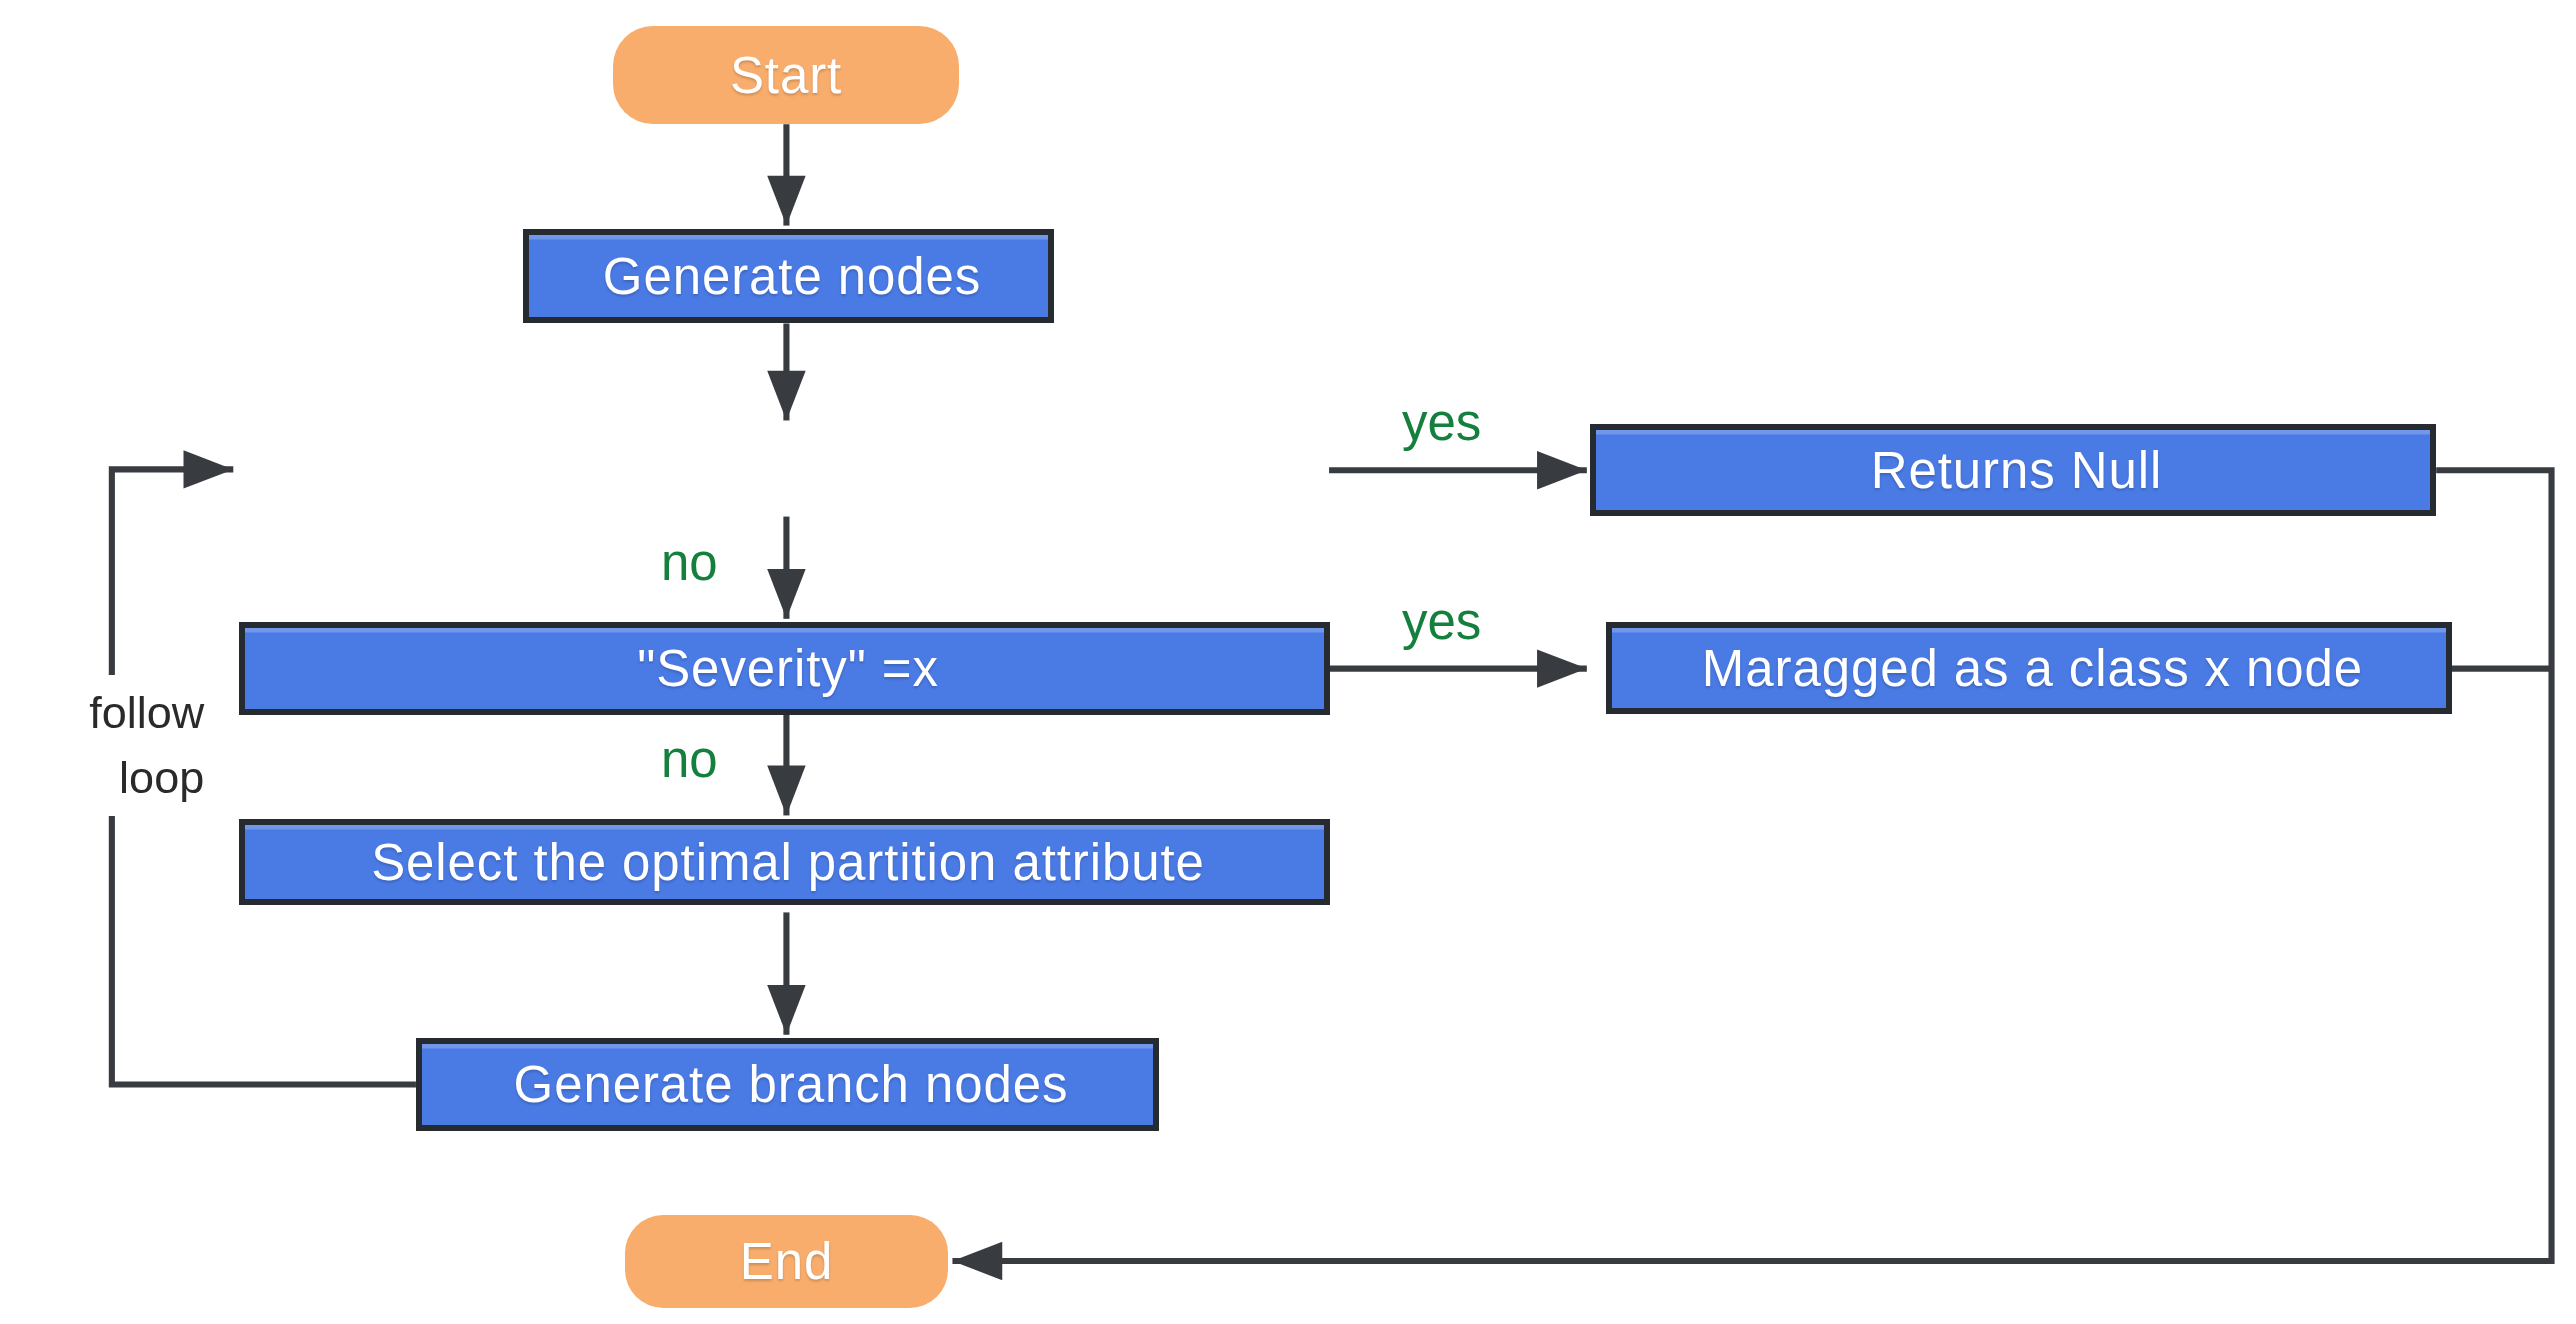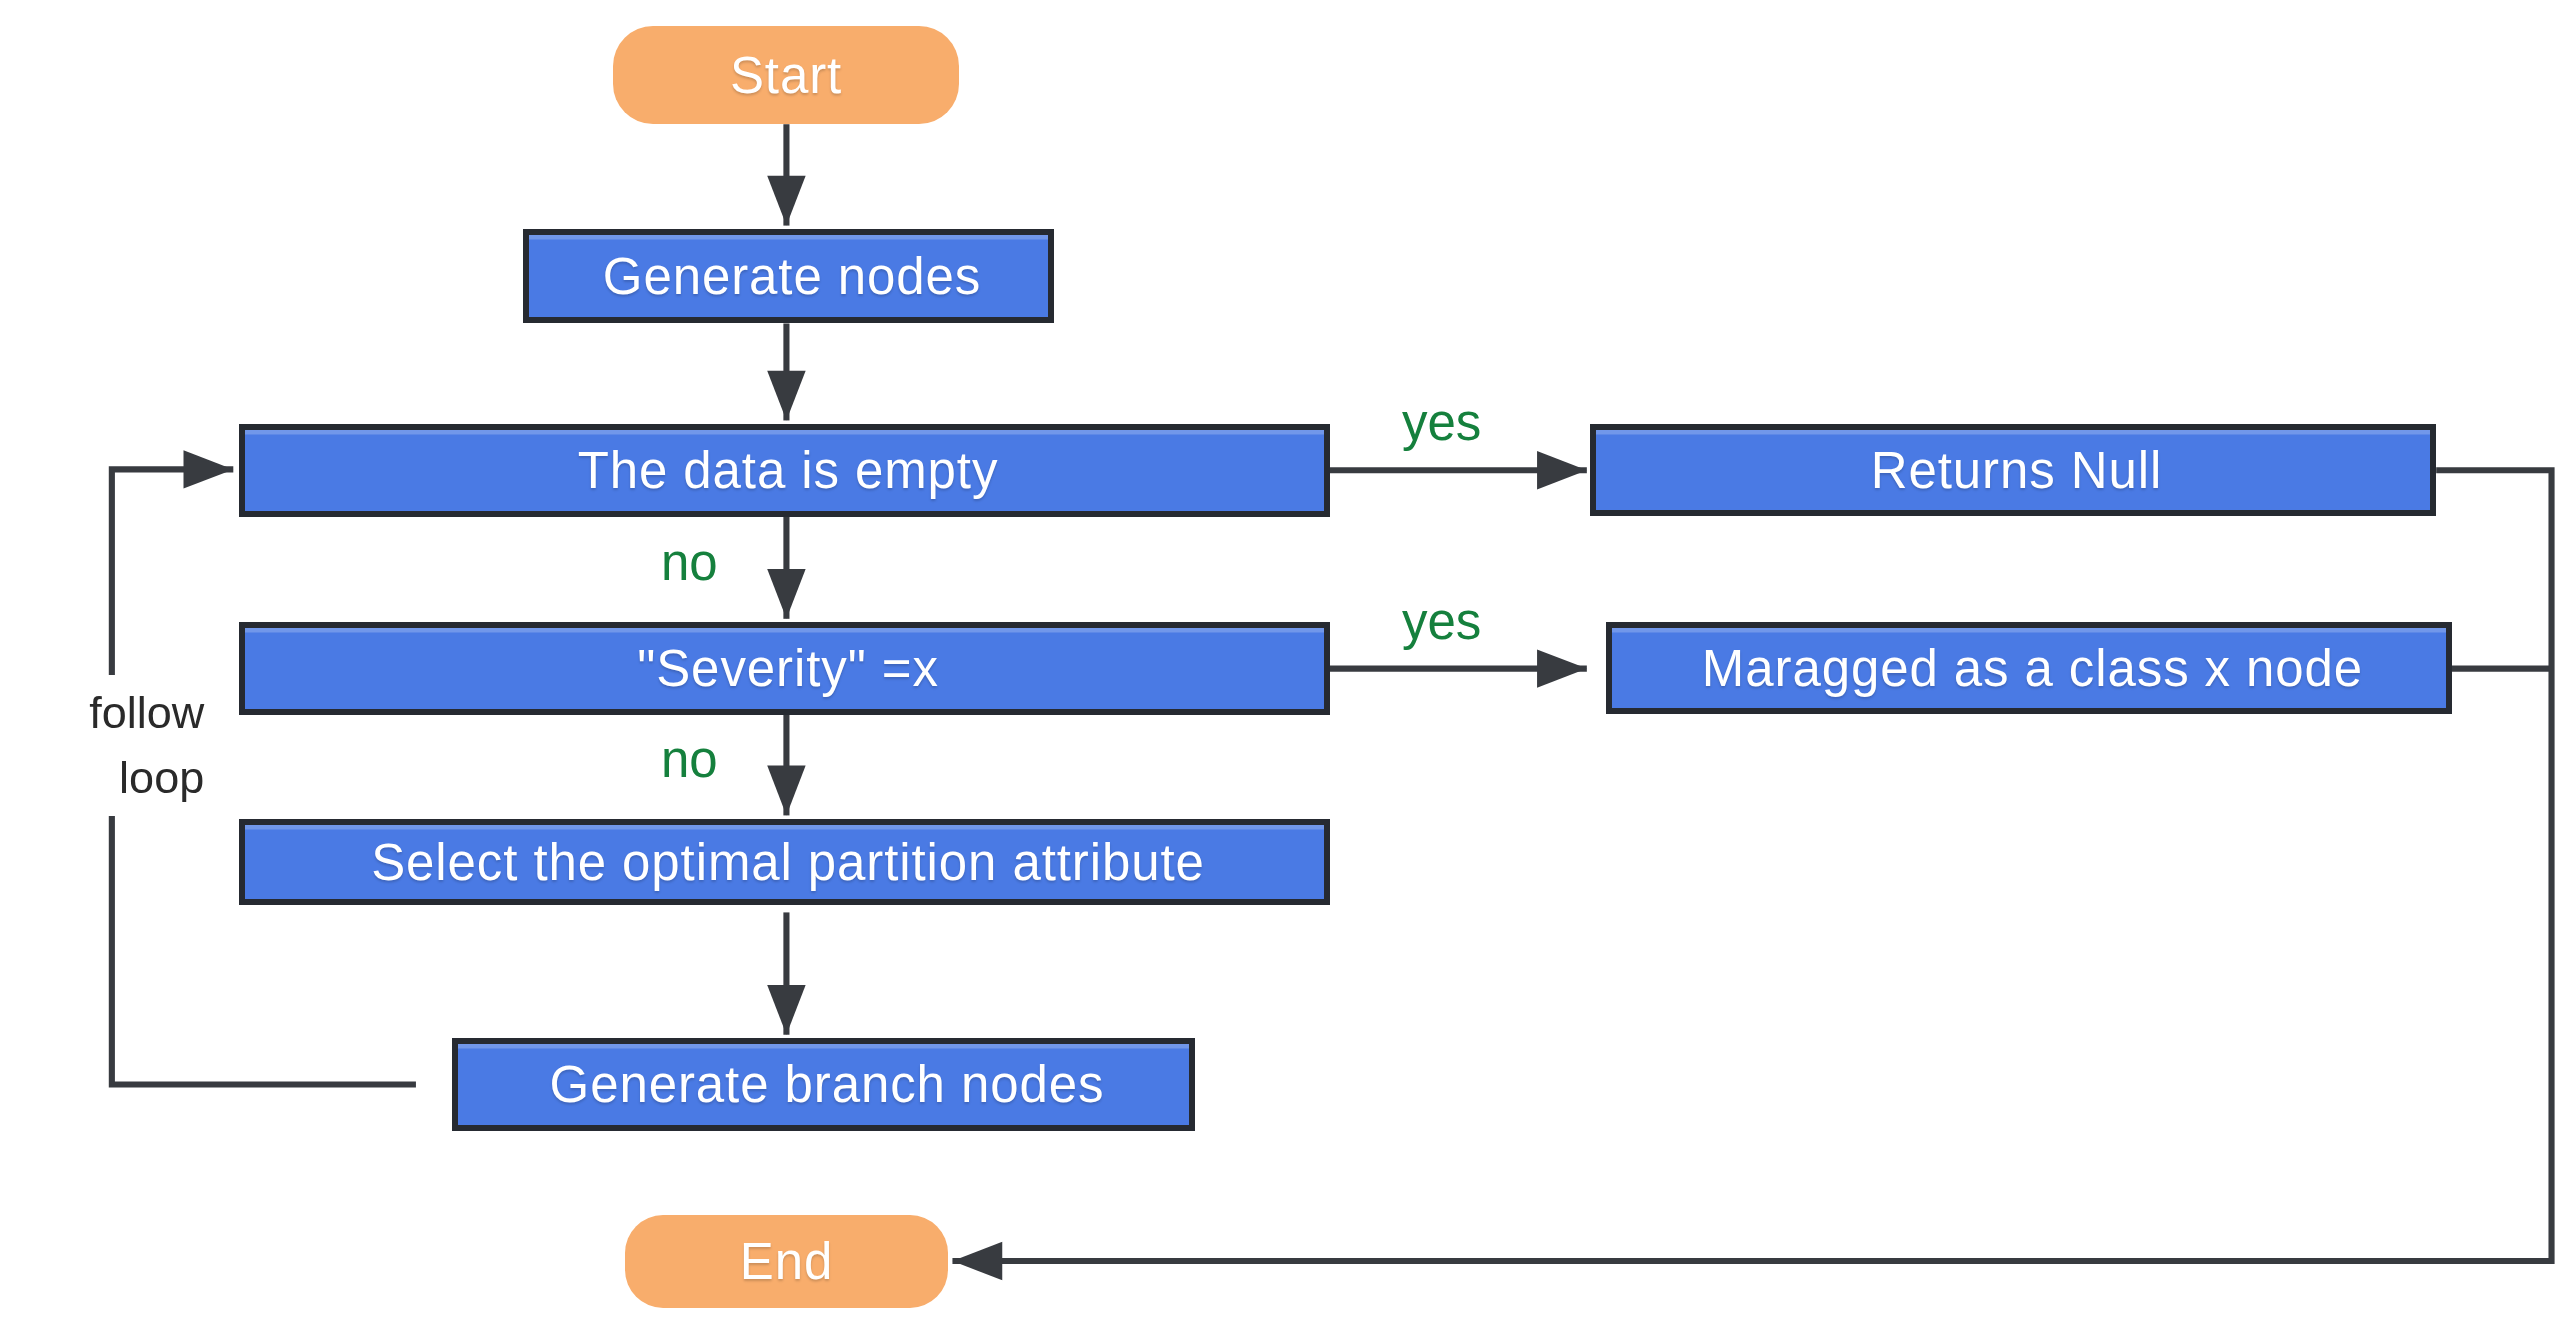--- a/index.html
+++ b/index.html
@@ -64,21 +64,21 @@
   .loop-label span { display: block; }
 
   
   #n-start           { left: 613px;  top: 26px;   width: 346px;  height: 98px; text-align: center; }
   #n-generate-nodes  { left: 523px;  top: 229px;  width: 531px;  height: 94px; }
   #n-data-empty      { left: 239px;  top: 424px;  width: 1091px; height: 93px; }
   #n-returns-null    { left: 1590px; top: 424px;  width: 846px;  height: 92px; text-align: right; }
   #n-severity        { left: 239px;  top: 622px;  width: 1091px; height: 93px; }
   #n-maragged        { left: 1590px; top: 622px;  width: 846px;  height: 92px; margin-left: 16px; }
   #n-select-optimal  { left: 239px;  top: 819px;  width: 1091px; height: 86px; }
-  #n-generate-branch { left: 416px;  top: 1038px; width: 743px;  height: 93px; margin-left: 36px; }
+  #n-generate-branch { left: 416px;  top: 1038px; width: 743px;  height: 93px; }
   #n-end             { left: 625px;  top: 1215px; width: 323px;  height: 93px; border-radius: 38px; }
 
   
   #lbl-yes1 { left: 1402px; top: 395px; }
   #lbl-yes2 { left: 1402px; top: 594px; }
   #lbl-no1  { left: 661px;  top: 535px; }
   #lbl-no2  { left: 661px;  top: 732px; }
   #lbl-loop { left: 24.5px;   top: 675px; width: 171px; }
 </style>
 </head>
@@ -107,23 +107,20 @@
   </svg>
 
   <div class="node terminal" id="n-start">
     <span>Start</span>
   </div>
 
   <div class="node process" id="n-generate-nodes">
     <span>Generate nodes</span>
   </div>
 
-  <div class="node process" id="n-data-empty">
-    <span>The data is empty</span>
-  </div>
 
   <div class="node process" id="n-returns-null">
     <span>Returns Null</span>
   </div>
 
   <div class="node process" id="n-severity">
     <span>"Severity" =x</span>
   </div>
 
   <div class="node process" id="n-maragged">

